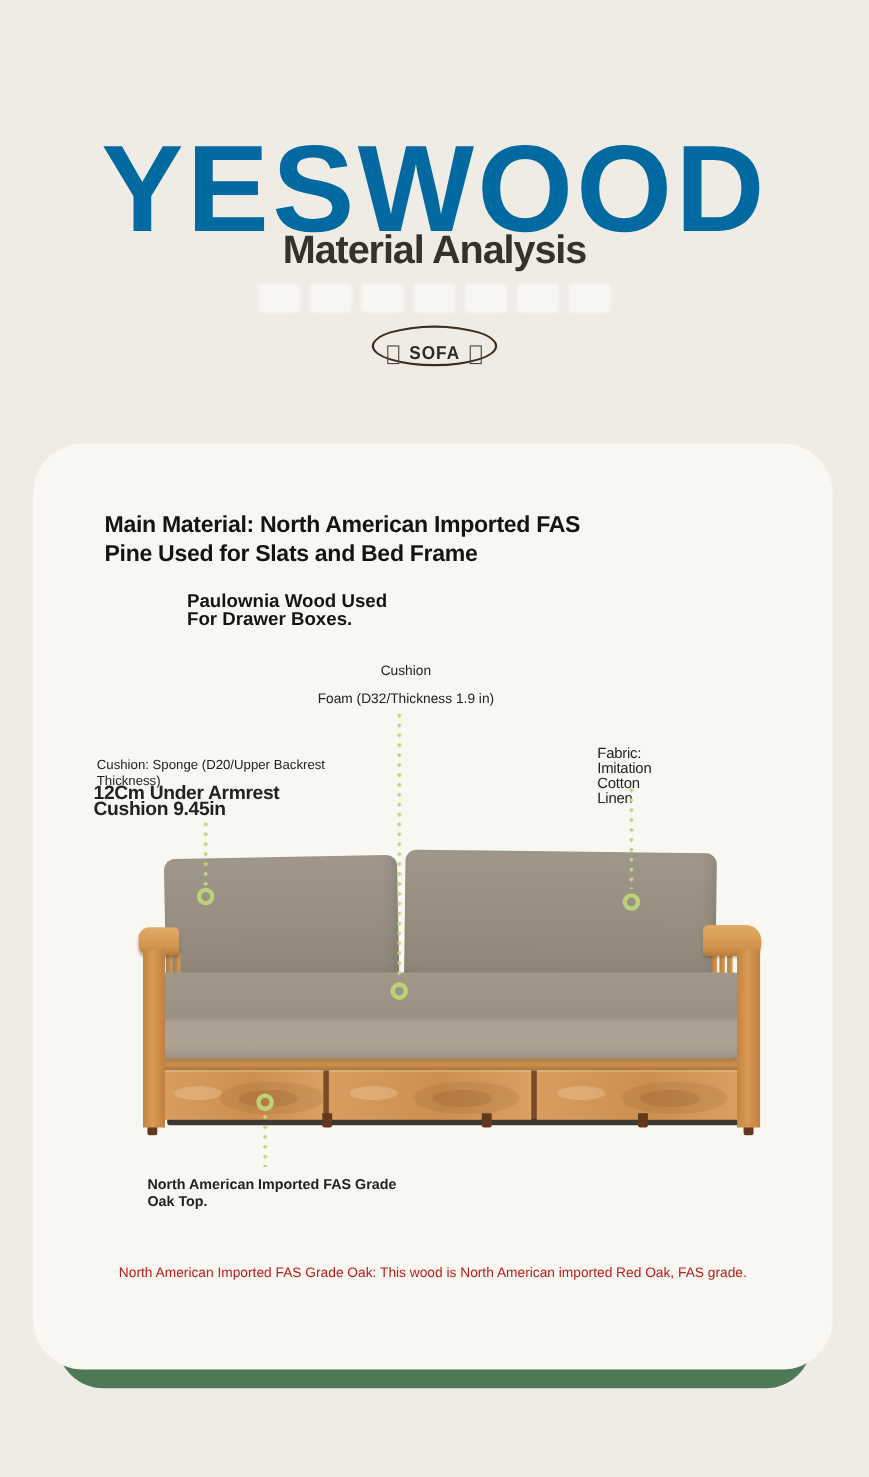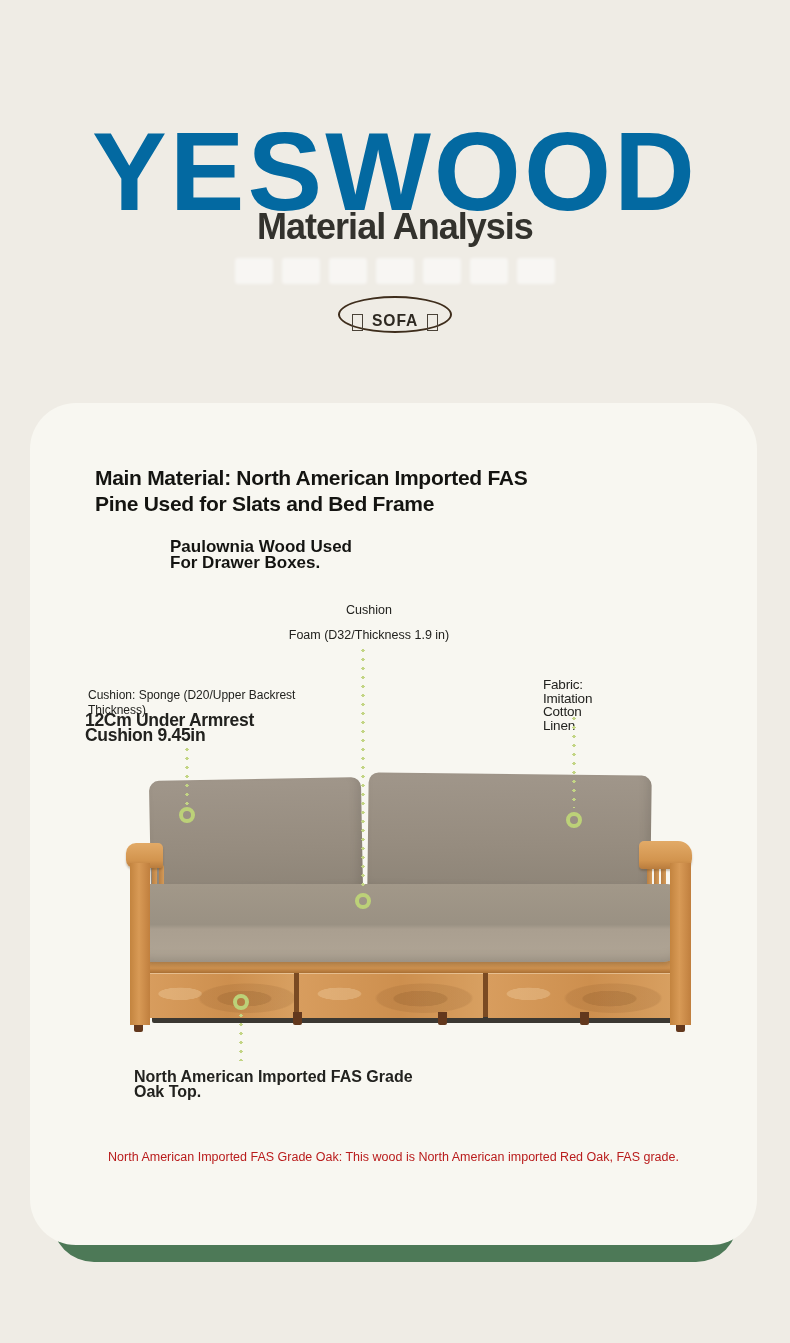--- a/index.html
+++ b/index.html
@@ -43,21 +43,21 @@
   }
   .heading { position:absolute; left:65px; top:62px; font-size:21px; font-weight:700; letter-spacing:-0.3px; line-height:26px; color:#141411; }
   .subheading { position:absolute; left:140px; top:136px; font-size:17px; font-weight:700; line-height:16px; color:#141411; }
 
   .co { position:absolute; color:#22221f; }
   .co-cushion { left:269px; top:200px; width:140px; text-align:center; font-size:12.5px; }
   .co-foam { left:219px; top:225px; width:240px; text-align:center; font-size:12.5px; }
   .co-backrest { left:58px; top:285px; font-size:12px; line-height:15px; }
   .co-armrest { left:55px; top:310px; font-size:17.5px; font-weight:700; line-height:15px; letter-spacing:-0.3px; }
   .co-fabric { left:513px; top:255px; font-size:13.5px; font-weight:400; line-height:13.5px; letter-spacing:-0.2px;margin-top:20px; }
-  .co-oaktop { left:104px; top:666px; font-size:16px; font-weight:700; line-height:15px; }
+  .co-oaktop { left:104px; top:666px; font-size:13px; font-weight:700; line-height:15px; }
   .footnote { position:absolute; left:0; top:747px; width:100%; text-align:center; font-size:12.5px; color:#b91c1c; }
 
   
   .vdots {
     position:absolute; width:4px;
     background-image:radial-gradient(circle at 2px 2.5px, #c3d584 1.6px, rgba(195,213,132,0) 1.8px);
     background-size:4px 9px; background-repeat:repeat-y; z-index:6;
   }
   .ring {
     position:absolute; width:8px; height:8px; border:4px solid #bcd178;

